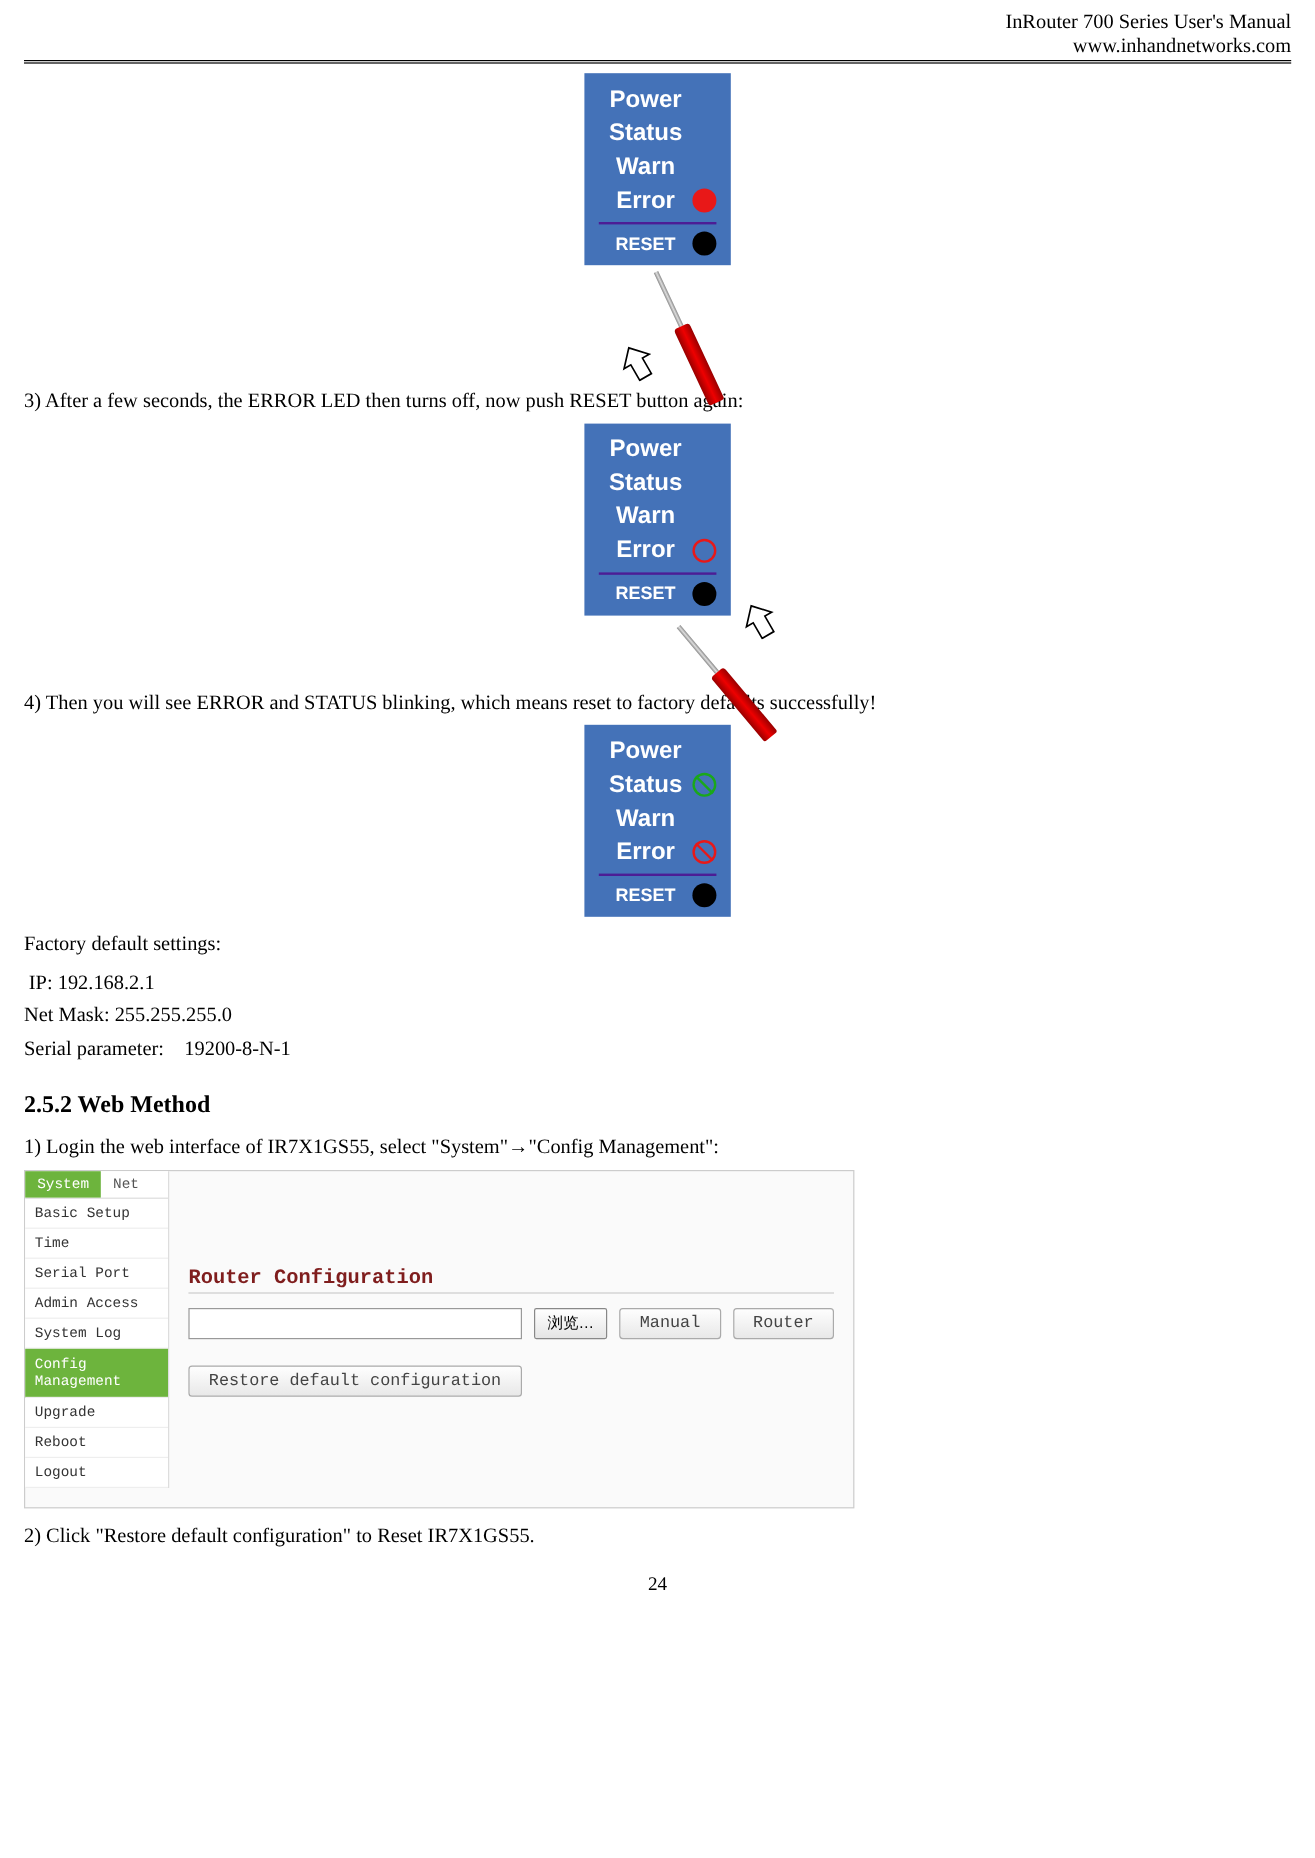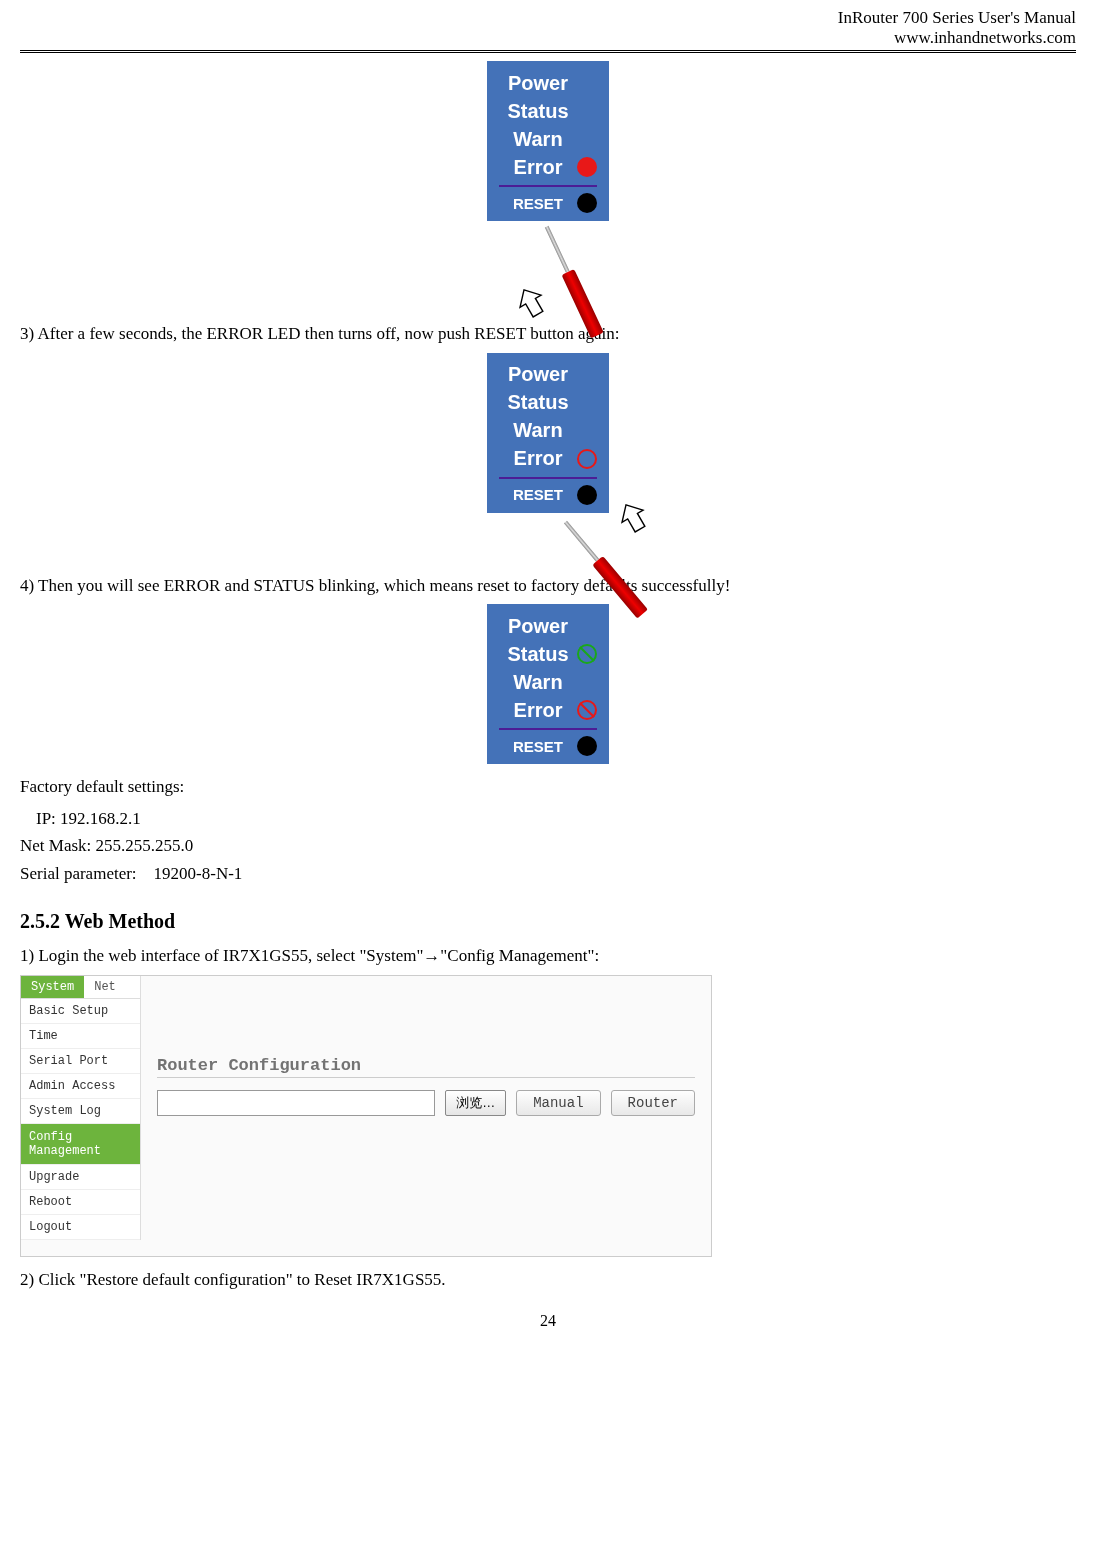--- a/index.html
+++ b/index.html
@@ -37,21 +37,21 @@
     
     .section-head { font-size: 20px; font-weight: bold; margin: 24px 0 8px 0; }
     
     .web-ui { border: 1px solid #ccc; background: #fafafa; position: relative; margin: 6px 0; width: 692px; }
     .web-sidebar { width: 120px; background: #fff; border-right: 1px solid #ddd; float: left; font-family: "Courier New", monospace; font-size: 12px; }
     .web-sidebar .tab { display: inline-block; padding: 4px 10px; font-size: 12px; }
     .tab-active { background: #6db43d; color: #fff; }
     .web-sidebar .item { padding: 5px 8px; border-bottom: 1px solid #eee; color: #333; cursor: pointer; }
     .web-sidebar .item.active { background: #6db43d; color: #fff; }
     .web-main { margin-left: 120px; padding: 80px 16px 20px 16px; min-height: 280px; }
-    .router-config-title { color: #737373; font-family: "Courier New", monospace; font-weight: bold; font-size: 17px; border-bottom: 1px solid #ccc; padding-bottom: 2px; margin-bottom: 12px; }
+    .router-config-title { color: #7f1d1d; font-family: "Courier New", monospace; font-weight: bold; font-size: 17px; border-bottom: 1px solid #ccc; padding-bottom: 2px; margin-bottom: 12px; }
     .config-row { display: flex; gap: 10px; align-items: center; margin-bottom: 22px; }
     .file-box { flex: 1; height: 26px; border: 1px solid #999; background: #fff; }
     .btn-zh { font-family: sans-serif; font-size: 13px; padding: 3px 10px; background: linear-gradient(#fff,#e5e5e5); border: 1px solid #888; border-radius: 2px; }
     .btn-flat { font-family: "Courier New", monospace; font-size: 14px; padding: 4px 16px; background: linear-gradient(#fefefe,#e8e8e8); border: 1px solid #aaa; border-radius: 3px; color: #444; }
     .clearfix::after { content: ""; display: table; clear: both; }
     
     .footer { text-align: center; font-size: 16px; margin-top: 20px; padding-bottom: 20px; }
   </style>
 </head>
 <body>
@@ -151,21 +151,21 @@
         </div>
       <div class="row reset-row">
           <span class="reset-label">RESET</span>
           <span class="led led-black"></span>
         </div>
     </div>
   </div>
 </div>
 
 <p class="body-text">Factory default settings:</p>
-<p class="body-text" style="margin:2px 16px;">IP: 192.168.2.1</p>
+<p class="body-text" style="margin:2px 4px;">IP: 192.168.2.1</p>
 <p class="body-text" style="margin:2px 0;">Net Mask: 255.255.255.0</p>
 <p class="body-text" style="margin:2px 0; white-space: pre;">Serial parameter:    19200-8-N-1</p>
 
 <h2 class="section-head">2.5.2 Web Method</h2>
 
 <p class="body-text">1) Login the web interface of IR7X1GS55, select "System"→"Config Management":</p>
 
 <div class="web-ui clearfix">
   <div class="web-sidebar">
     <div style="border-bottom:1px solid #ddd;">
@@ -182,18 +182,21 @@
     <div class="item">Logout</div>
   </div>
   <div class="web-main">
     <div class="router-config-title">Router Configuration</div>
     <div class="config-row">
       <div class="file-box"></div>
       <button class="btn-zh">浏览…</button>
       <button class="btn-flat">Manual</button>
       <button class="btn-flat">Router</button>
     </div>
+    <div>
+      <button class="btn-flat">Restore default configuration</button>
+    </div>
   </div>
 </div>
 
 <p class="body-text">2) Click "Restore default configuration" to Reset IR7X1GS55.</p>
 
 <div class="footer">24</div>
 
 </body></html>

